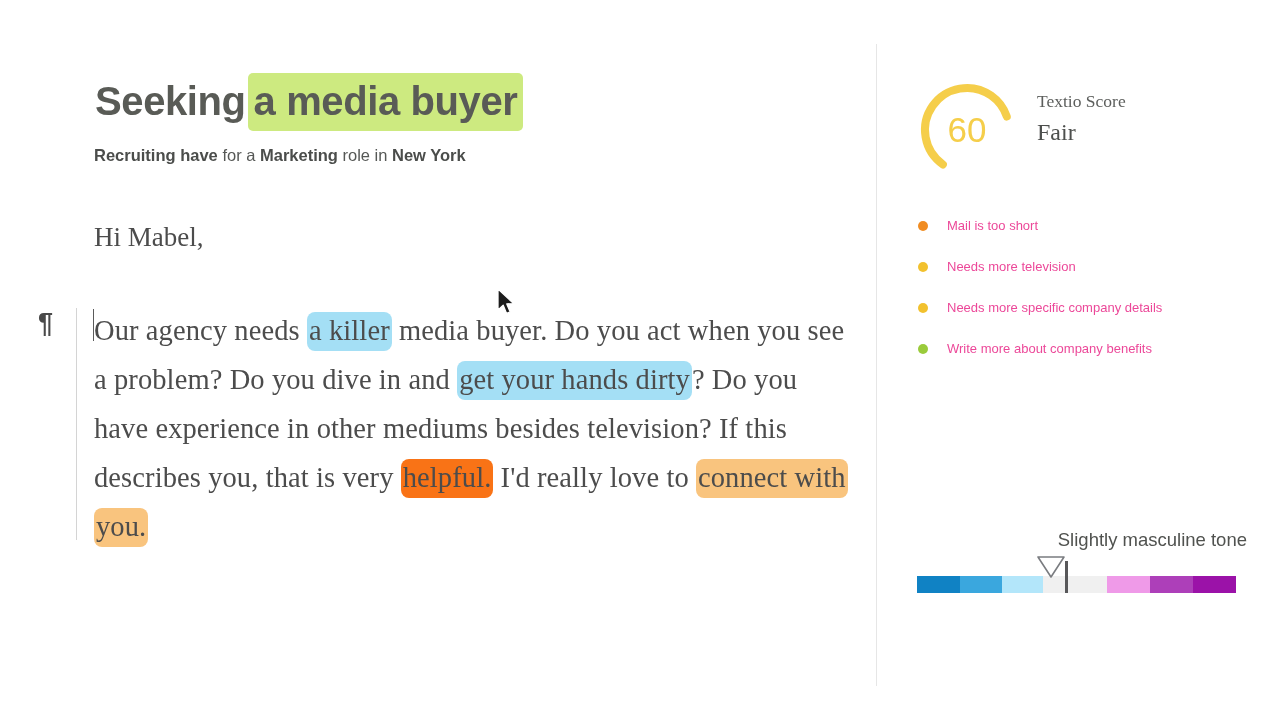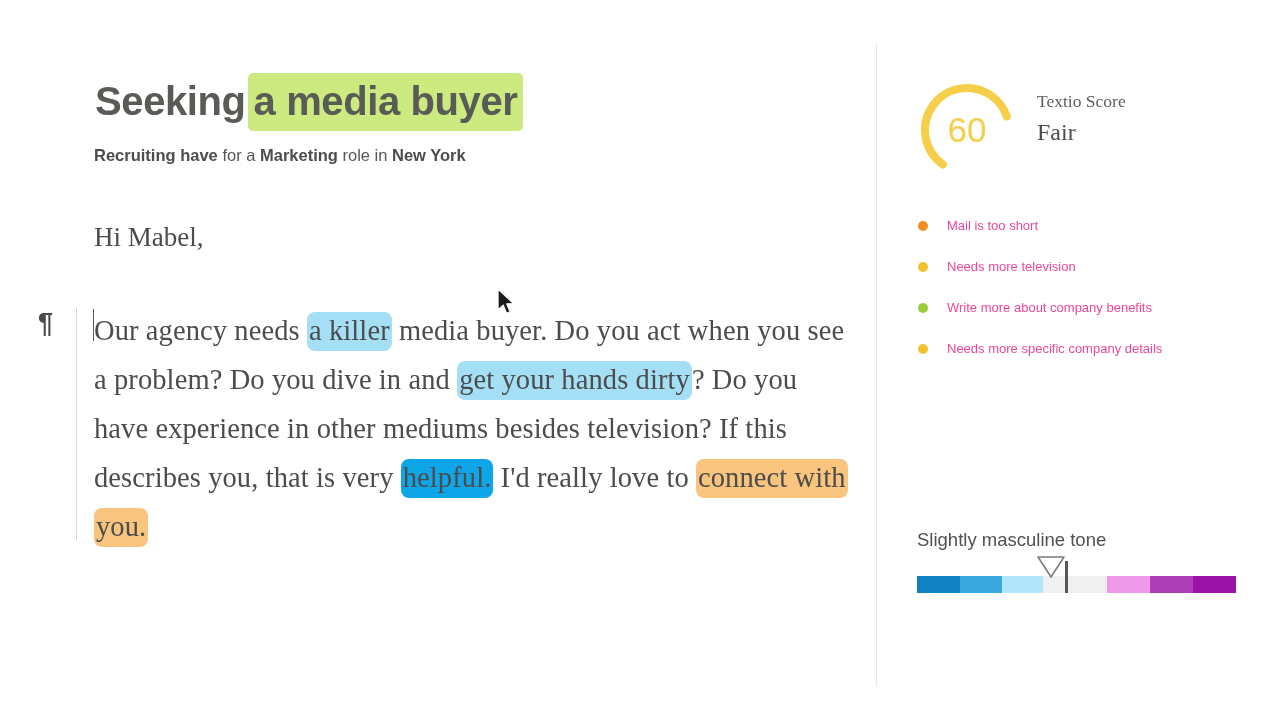--- a/index.html
+++ b/index.html
@@ -102,21 +102,21 @@
     color: #4c4c4c;
     letter-spacing: 0.1px;
   }
   .body-text .hl {
     border-radius: 8px;
     padding: 3px 2px 5px 2px;
     box-decoration-break: clone;
     -webkit-box-decoration-break: clone;
   }
   .hl-blue   { background: #a4dff5; }
-  .hl-purple { background: #0ea5e9; }
+  .hl-purple { background: #f97316; }
   .hl-orange { background: #f9c47e; }
 
   
   #pane-divider {
     position: absolute;
     left: 876px;
     top: 44px;
     width: 1px;
     height: 642px;
     background: #e6e6e6;
@@ -197,20 +197,21 @@
   #tone-section {
     position: absolute;
     left: 40px;
     top: 528px;
     width: 330px;
   }
   .tone-label {
     font-size: 18.5px;
     color: #50524f;
     line-height: 1.3;
+    text-align: right;
   }
   #tone-bar {
     position: relative;
     margin-top: 24px;
     width: 319px;
     height: 17px;
     display: flex;
   }
   #tone-bar .seg { height: 100%; }
   .tone-marker-outline {
@@ -270,22 +271,22 @@
   </div>
 
   <div id="score-label-block">
     <div class="score-caption">Textio Score</div>
     <div class="score-rating">Fair</div>
   </div>
 
   <div id="suggestion-list">
       <div class="suggestion-item"><span class="suggestion-dot" style="background: rgb(240, 140, 34);"></span><span>Mail is too short</span></div>
       <div class="suggestion-item"><span class="suggestion-dot" style="background: rgb(242, 193, 46);"></span><span>Needs more television</span></div>
+      <div class="suggestion-item"><span class="suggestion-dot" style="background: rgb(242, 193, 46);"></span><span>Needs more specific company details</span></div>
       <div class="suggestion-item"><span class="suggestion-dot" style="background: rgb(154, 203, 59);"></span><span>Write more about company benefits</span></div>
-      <div class="suggestion-item"><span class="suggestion-dot" style="background: rgb(242, 193, 46);"></span><span>Needs more specific company details</span></div>
     </div>
 
   <div id="tone-section">
     <div class="tone-label">Slightly masculine tone</div>
     <div id="tone-bar">
       <div class="seg" style="background: rgb(16, 130, 196); width: 13.5%;"></div>
         <div class="seg" style="background: rgb(58, 167, 222); width: 13%;"></div>
         <div class="seg" style="background: rgb(179, 230, 250); width: 13%;"></div>
         <div class="seg" style="background: rgb(240, 240, 240); width: 20%;"></div>
         <div class="seg" style="background: rgb(239, 154, 232); width: 13.5%;"></div>

